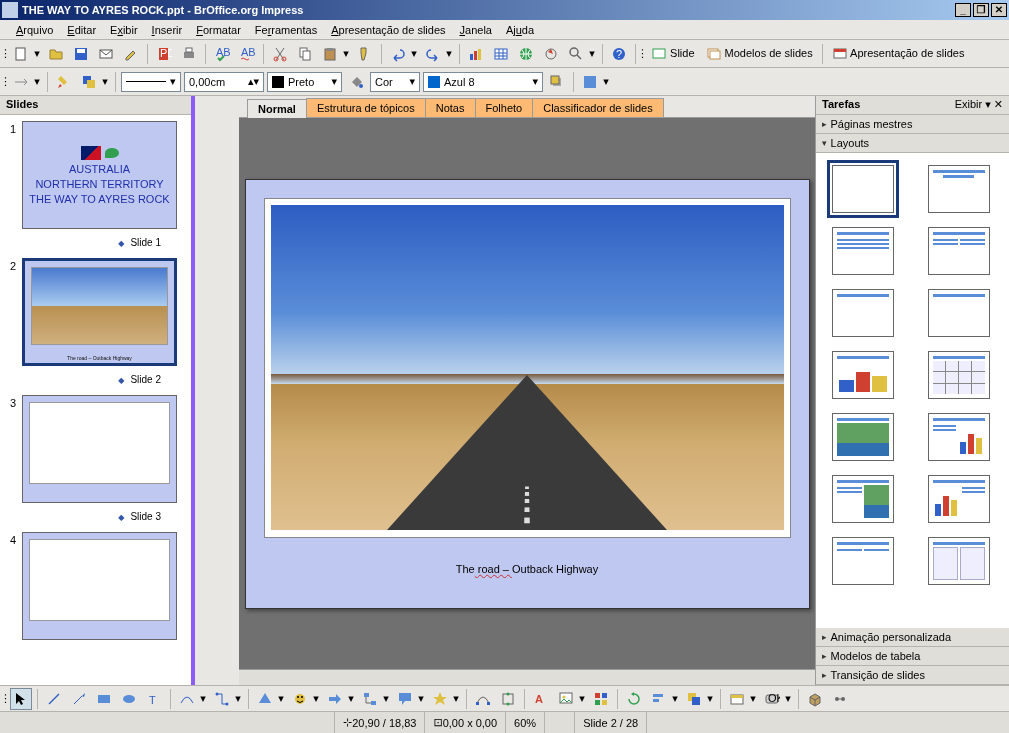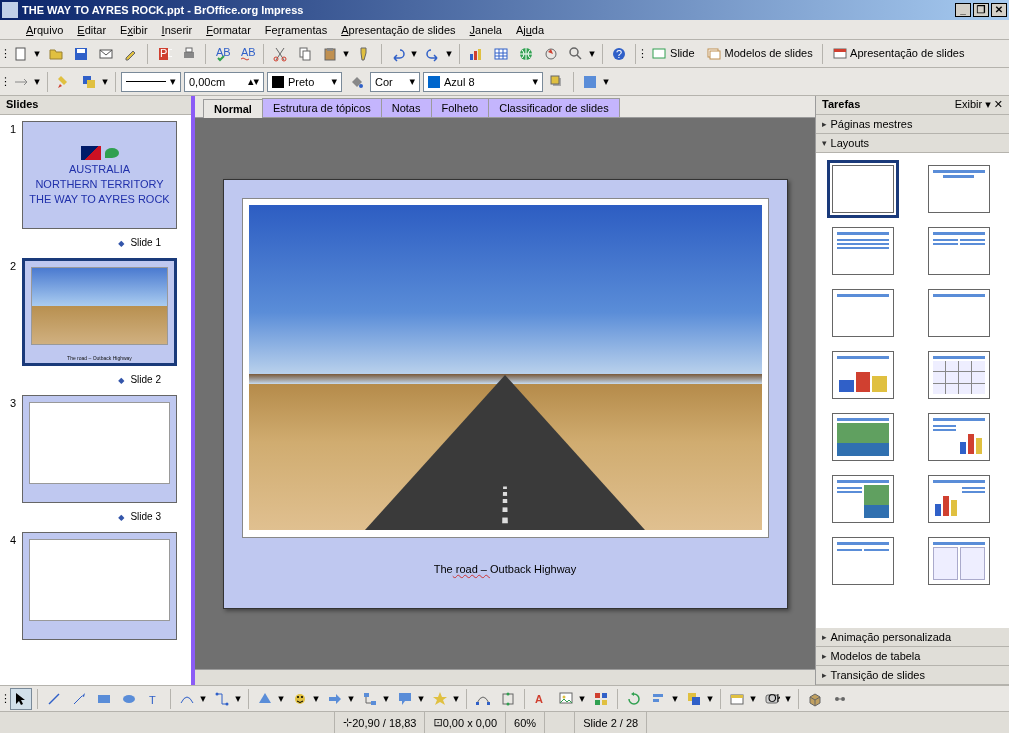--- a/index.html
+++ b/index.html
@@ -5,21 +5,21 @@
 * { margin: 0; padding: 0; box-sizing: border-box; font-family: Tahoma, Arial, sans-serif; font-size: 11px; }
 body { width: 1009px; height: 733px; background: #dcdad5; overflow: hidden; display: flex; flex-direction: column; }
 
 
 .titlebar { height: 20px; background: linear-gradient(to right, #0a246a, #a6caf0); color: white; display: flex; align-items: center; padding: 0 2px; font-weight: bold; }
 .titlebar .icon { width: 16px; height: 16px; background: #c0d0e8; margin-right: 4px; }
 .titlebar .btns { margin-left: auto; display: flex; gap: 2px; }
 .titlebar .btns div { width: 16px; height: 14px; background: #d4d0c8; border: 1px solid #000; text-align: center; line-height: 12px; color: #000; cursor: pointer; font-size: 10px;}
 
 
-.menubar { height: 20px; background: #e9e7e3; display: flex; align-items: center; padding: 0 20px; gap: 2px; border-bottom: 1px solid #b5b3ad; text-align: center; }
+.menubar { height: 20px; background: #e9e7e3; display: flex; align-items: center; padding: 0 10px; gap: 2px; border-bottom: 1px solid #b5b3ad; text-align: center; }
 .menubar span { padding: 2px 6px; cursor: pointer; }
 .menubar span u { text-decoration: underline; }
 
 
 .toolbar { height: 28px; background: #e9e7e3; display: flex; align-items: center; padding: 0 4px; gap: 3px; border-bottom: 1px solid #b5b3ad; }
 .tbtn { width: 22px; height: 22px; background: #e9e7e3; border: 1px solid transparent; display: flex; align-items: center; justify-content: center; cursor: pointer; }
 .tbtn svg { width: 16px; height: 16px; }
 .tsep { width: 1px; height: 20px; background: #b5b3ad; margin: 0 2px; }
 .tddl { display: flex; align-items: center; }
 .tddl .dd { width: 10px; height: 22px; display:flex;align-items:center;justify-content:center;cursor:pointer;}
@@ -45,23 +45,23 @@
 
 .thumb1 { display:flex; flex-direction:column; align-items:center; justify-content:center; gap:3px; font-size:6px; color:#2030aa; text-align:center;}
 .thumb1 .flag { width: 20px; height: 14px; background: linear-gradient(135deg,#001b69 50%, #cc1122 50%); }
 .thumb2-sky { height:50%; background: linear-gradient(#4a7ad0,#aaccf0);}
 .thumb2-ground { height:50%; background: linear-gradient(#b89050,#d0b080);}
 .thumb-caption { position:absolute; left:0; right:0; bottom:2px; text-align:center; font-size:5px; color:#111;}
 .thumb3 { background: linear-gradient(#88aaf0 40%, #888 40%);}
 .thumb4 { background: linear-gradient(#607890 30%, #705838 30%);}
 
 
-.workspace { flex: 1; display: flex; flex-direction: column; background: #e9e7e3; }
+.workspace { flex: 1; display: flex; flex-direction: column; background: #e9e7e3; padding-left: 44px; }
 .view-tabs { height: 22px; display: flex; padding-left: 8px; align-items: flex-end; background: #e9e7e3; border-bottom: 1px solid #9b9b9b; }
-.view-tab { padding: 3px 10px; border: 1px solid #9b9b9b; background: #c4b5fd; border-bottom: none; margin-right: -1px; cursor: pointer; }
+.view-tab { padding: 3px 10px; border: 1px solid #9b9b9b; background: #fdba74; border-bottom: none; margin-right: -1px; cursor: pointer; }
 .view-tab.active { background: #e9e7e3; font-weight: bold; position:relative; top:1px;}
 .canvas-area { flex: 1; background: #707070; overflow: auto; display: flex; align-items: center; justify-content: center; position: relative; }
 .canvas-area::-webkit-scrollbar { width:16px; height:16px; }
 .slide-canvas { width: 565px; height: 430px; background: #bfc8f0; box-shadow: 2px 2px 4px rgba(0,0,0,0.4); border: 1px solid #333; position: relative; }
 .photo-frame { position: absolute; left: 18px; top: 18px; right: 18px; height: 340px; background: white; padding: 6px; border: 1px solid #888; }
 .photo { width: 100%; height: 100%; position: relative; overflow: hidden; }
 .sky { height: 55%; background: linear-gradient(#2d5dc2, #5a8dd8 60%, #c9dcef); }
 .ground { height: 45%; background: linear-gradient(#b58b4a 0%, #d0ac70 40%, #e0c090 100%); position: relative; }
 .road { position: absolute; left: 50%; top: 0; width: 0; height: 100%; transform: translateX(-50%); }
 .road::before { content:""; position:absolute; left:-140px; bottom:0; border-left:140px solid transparent; border-right:140px solid transparent; border-bottom:155px solid #3a3a3a; }

